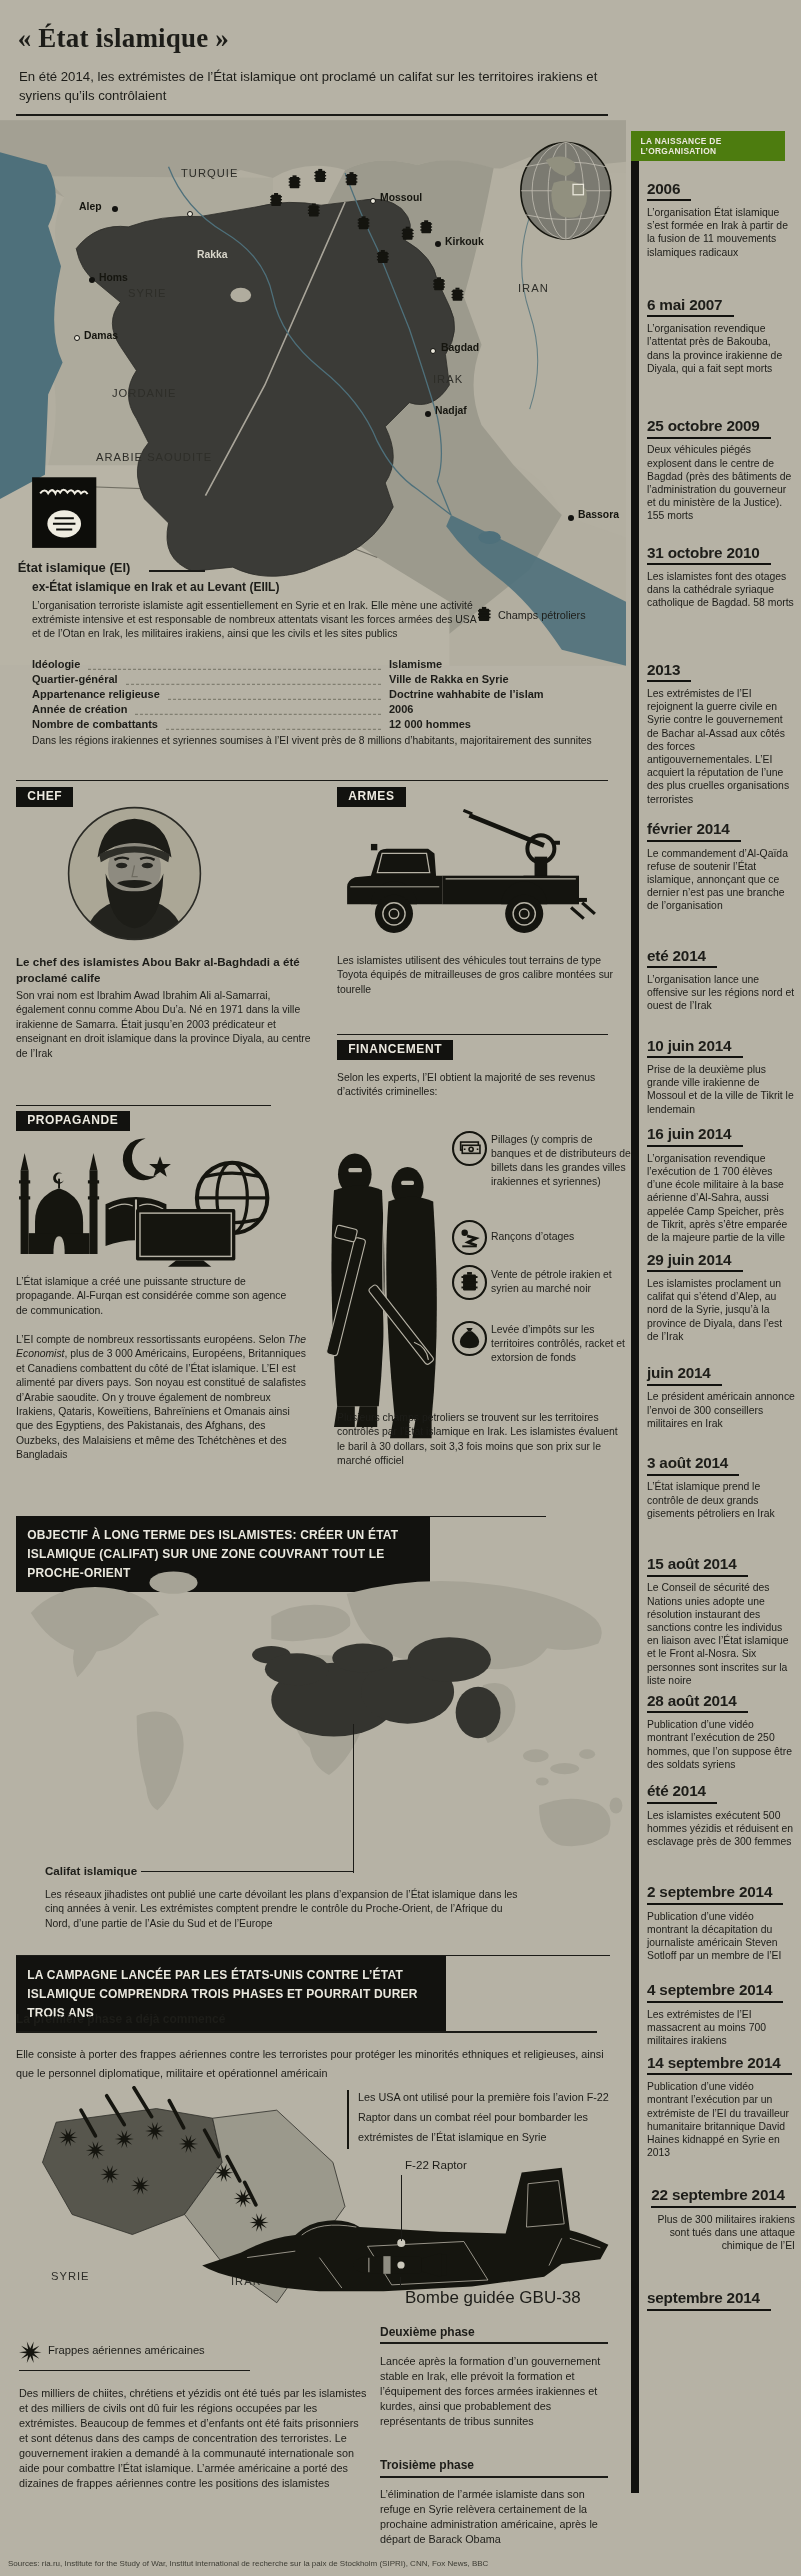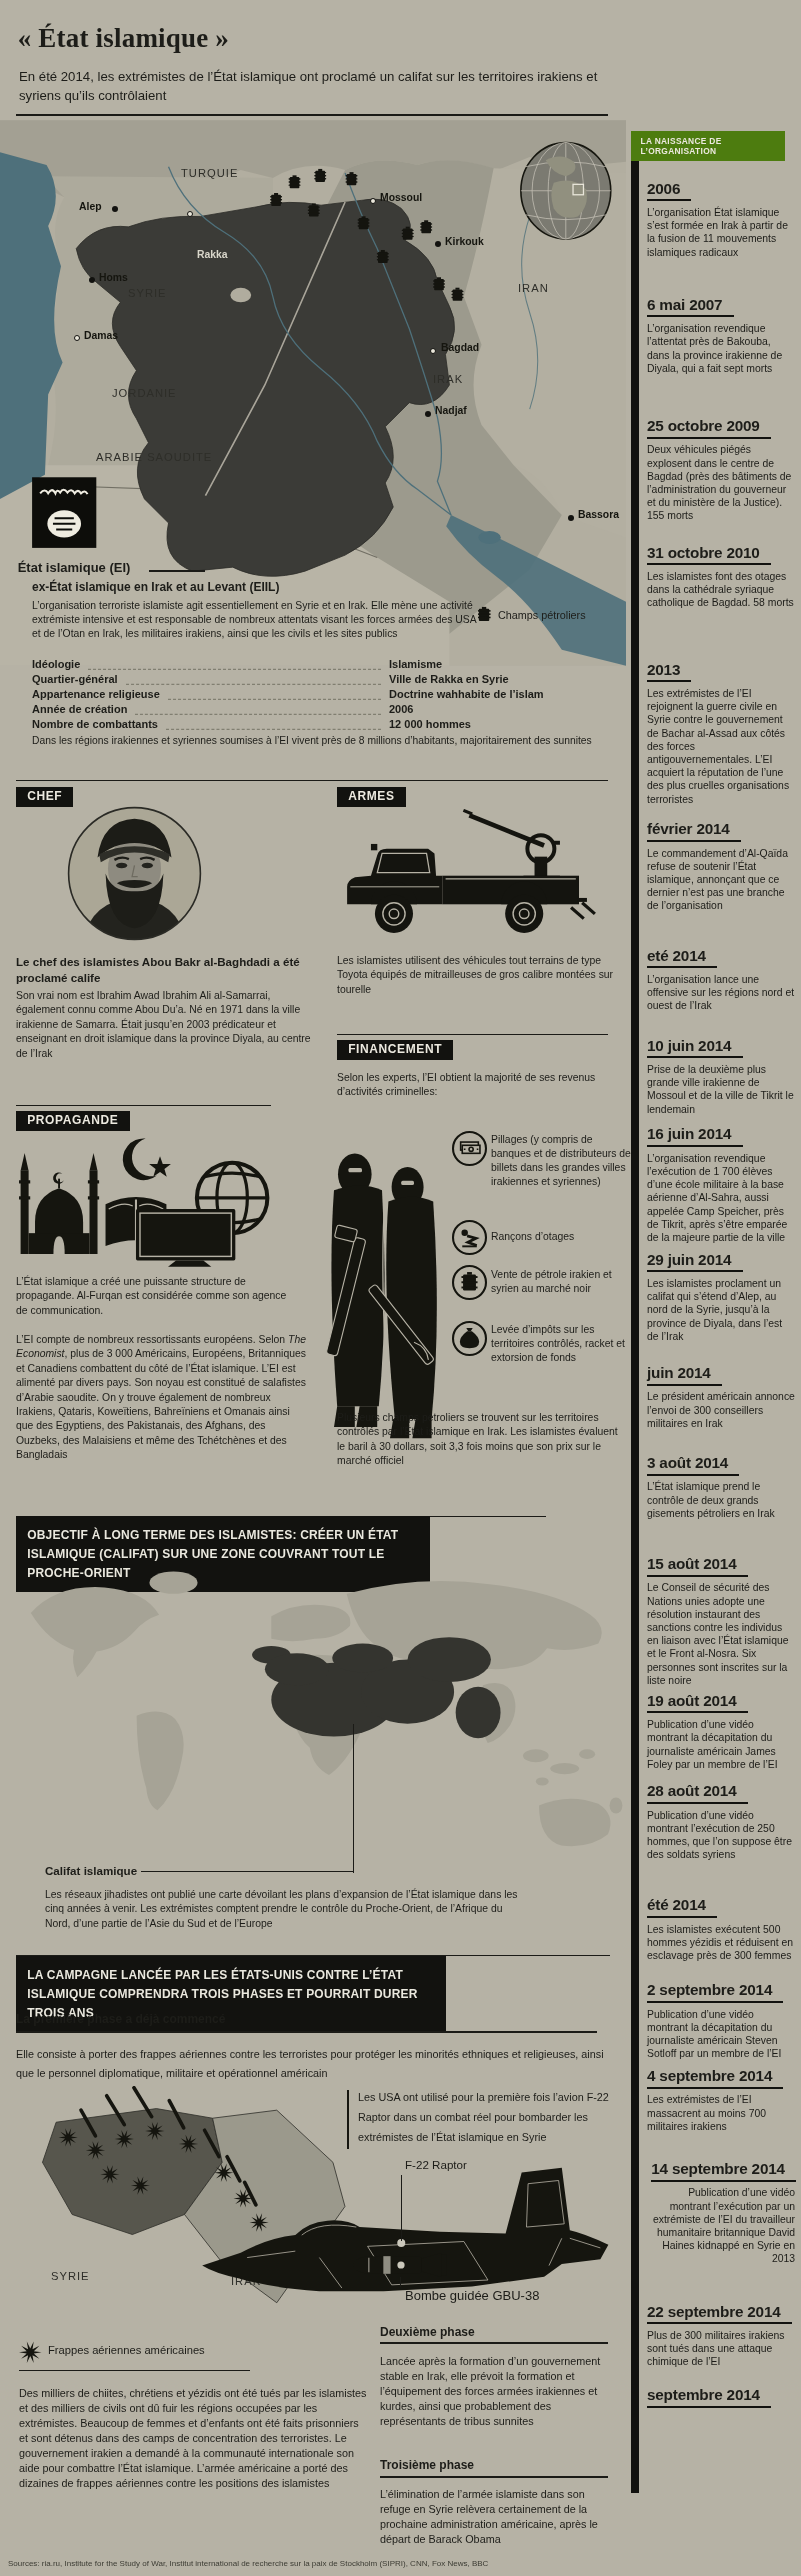--- a/index.html
+++ b/index.html
@@ -502,21 +502,21 @@
     <svg width="106" height="26" viewBox="0 0 132 32">
       <path d="M6 16 Q10 5 30 5 L84 5 Q90 5 92 8 L92 24 Q90 27 84 27 L30 27 Q10 27 6 16 Z" fill="#15150f"></path>
       <rect x="44" y="5" width="9" height="22" fill="#8f8d82"></rect>
       <polygon points="92,8 116,1 116,31 92,24" fill="#15150f"></polygon>
       <rect x="116" y="3" width="7" height="26" fill="#15150f"></rect>
       <path d="M26 7 L26 25" stroke="#b6b2a5" stroke-width="1.2"></path>
       <circle cx="66" cy="16" r="4.5" fill="#cbc8bc"></circle>
     </svg>
   </div>
   <div class="abs" style="left:400px;top:2277px;width:1.2px;height:9.6px;background:#1b1b17;"></div>
-  <div class="abs" style="left:405px;top:2288px;font-size:13px;">Bombe guidée GBU-38</div>
+  <div class="abs" style="left:405px;top:2288px;font-size:17px;">Bombe guidée GBU-38</div>
 
   <div class="abs" style="left:19px;top:2341px;">
     <svg width="22.5" height="22.5" viewBox="0 0 24 24">
         <polygon points="24,12 15.8,13.2 21.7,19 14.4,15.2 15.7,23.4 12,16 8.3,23.4 9.7,15.2 2.3,19 8.2,13.2 0,12 8.2,10.8 2.3,5 9.7,8.8 8.3,0.6 12,8 15.7,0.6 14.4,8.8 21.7,5 15.8,10.8" fill="#15150f"></polygon>
       </svg>
   </div>
   <div class="abs" style="left:48px;top:2344px;font-size:11.2px;">Frappes aériennes américaines</div>
   <div class="abs thinrule" style="left:19px;top:2370px;width:231px;"></div>
 
   <div class="abs" style="left:19px;top:2386px;width:351px;font-size:10.8px;line-height:15px;">Des milliers de chiites, chrétiens et yézidis ont été tués par les islamistes et des milliers de civils ont dû fuir les régions occupées par les extrémistes. Beaucoup de femmes et d’enfants ont été faits prisonniers et sont détenus dans des camps de concentration des terroristes. Le gouvernement irakien a demandé à la communauté internationale son aide pour combattre l’État islamique. L’armée américaine a porté des dizaines de frappes aériennes contre les positions des islamistes</div>
@@ -593,24 +593,20 @@
         <div class="tl-event">
           <div class="tl-date">3 août 2014</div>
           <div class="tl-text">L’État islamique prend le contrôle de deux grands gisements pétroliers en Irak</div>
         </div>
 
         <div class="tl-event">
           <div class="tl-date">15 août 2014</div>
           <div class="tl-text">Le Conseil de sécurité des Nations unies adopte une résolution instaurant des sanctions contre les individus en liaison avec l’État islamique et le Front al-Nosra. Six personnes sont inscrites sur la liste noire</div>
         </div>
 
-        <div class="tl-event">
-          <div class="tl-date">19 août 2014</div>
-          <div class="tl-text">Publication d’une vidéo montrant la décapitation du journaliste américain James Foley par un membre de l’EI</div>
-        </div>
 
         <div class="tl-event">
           <div class="tl-date">28 août 2014</div>
           <div class="tl-text">Publication d’une vidéo montrant l’exécution de 250 hommes, que l’on suppose être des soldats syriens</div>
         </div>
 
         <div class="tl-event">
           <div class="tl-date">été 2014</div>
           <div class="tl-text">Les islamistes exécutent 500 hommes yézidis et réduisent en esclavage près de 300 femmes</div>
         </div>

